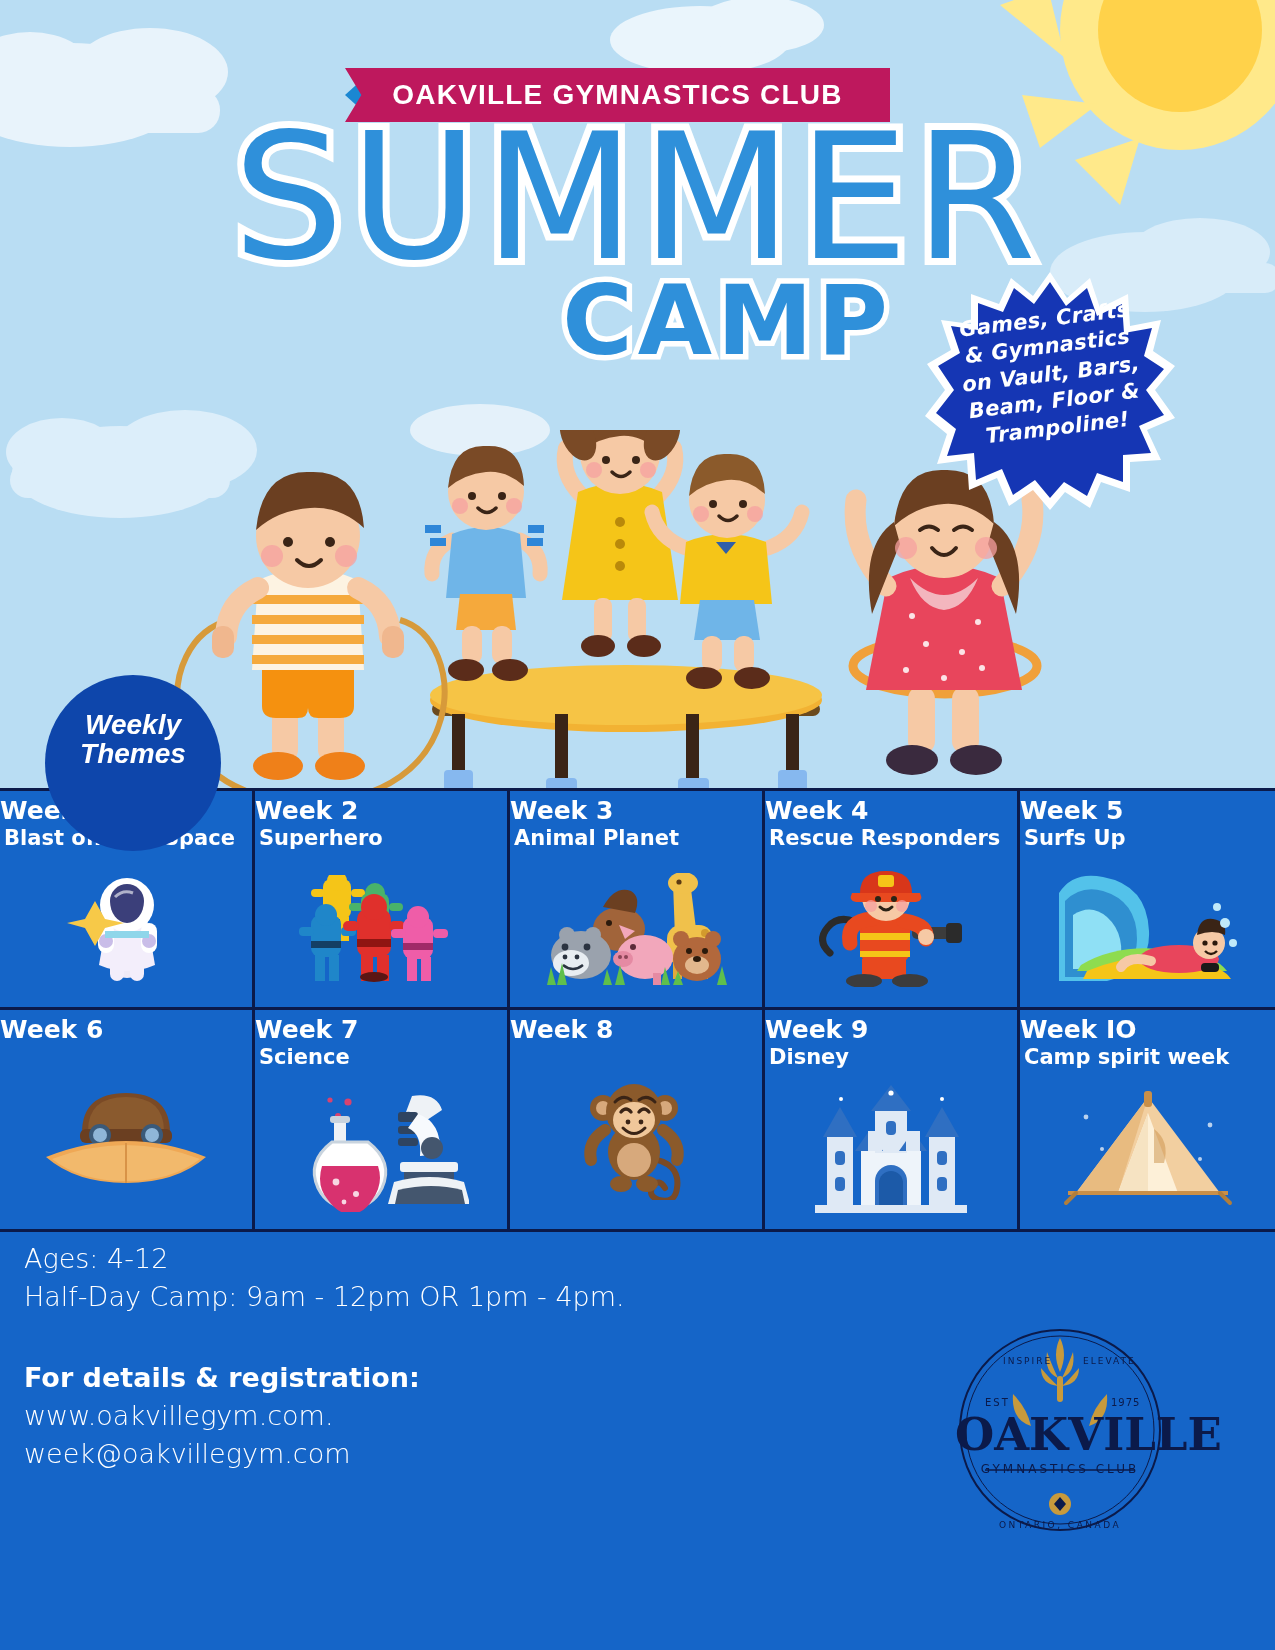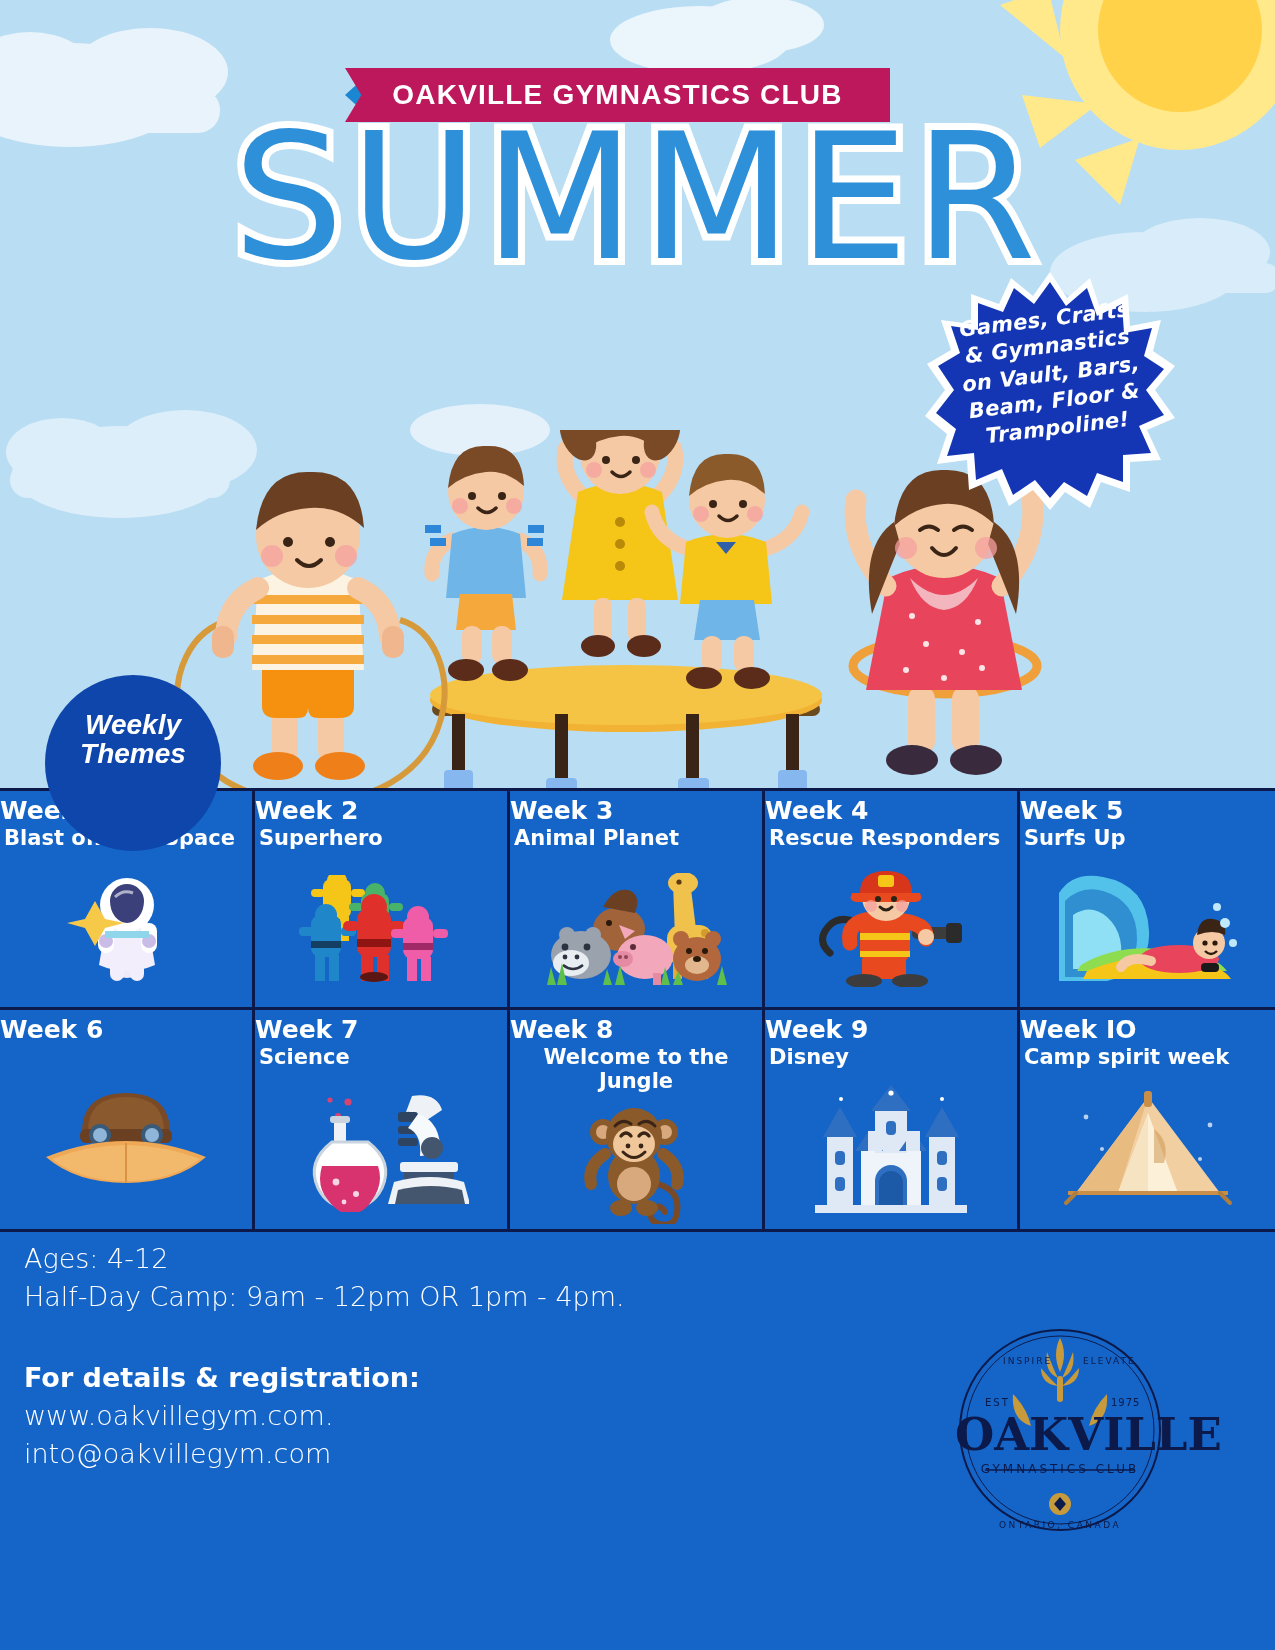--- a/index.html
+++ b/index.html
@@ -170,20 +170,21 @@
         <ellipse cx="480" cy="430" rx="70" ry="26"></ellipse>
       </g>
     </svg>
   </div>
 
   <div class="ribbon-tail-l"></div>
   <div class="ribbon">OAKVILLE GYMNASTICS CLUB</div>
 
   <div class="title-wrap">
     <div class="t-summer">SUMMER</div>
+    <div class="t-camp">CAMP</div>
   </div>
 
   <div class="burst">
     <svg width="250" height="240" viewBox="0 0 250 240">
       <polygon points="125,2 142,28 165,8 175,38 203,24 205,56 236,50 228,81 250,96 230,120 250,148 222,160 236,190 205,192 205,222 176,212 165,238 140,222 125,240 108,220 84,236 72,208 44,220 42,190 12,194 22,164 0,146 20,120 2,94 26,80 16,50 46,54 46,24 74,34 86,8 108,26" fill="#ffffff"></polygon>
       <polygon points="125,12 141,36 162,18 172,46 197,34 199,63 227,58 219,86 239,99 221,120 239,145 214,156 226,183 198,185 198,212 172,203 162,226 139,212 125,228 110,210 88,225 77,199 51,210 49,183 22,186 31,159 11,143 29,120 13,96 35,83 26,56 53,60 53,33 78,42 89,18 109,34" fill="#1536b4"></polygon>
     </svg>
     <div class="burst-text">Games, Crafts &amp; Gymnastics on Vault, Bars, Beam, Floor &amp; Trampoline!</div>
   </div>
 
@@ -591,21 +592,20 @@
              <rect x="110" y="86" width="50" height="8" fill="#3d5371"></rect>
              <path d="M100 96 q36 -10 70 0 l6 22 h-82 z" fill="#eef2f6"></path>
              <path d="M104 104 q34 -8 64 0 l3 14 h-70 z" fill="#44566e"></path>
             </g>
         </svg>
       </div>
     </div>
 
     <div class="cell">
       <div class="wk-title">Week 8</div>
-      <div class="wk-sub">Welcome to the Jungle</div>
       <div class="wk-icon">
         <svg width="118" height="126" viewBox="0 0 118 126">
           <path d="M70 84 q34 4 30 30 q-2 16 -18 12 q-12 -4 -6 -14 q6 -8 12 2" stroke="#7a4a26" stroke-width="6" fill="none" stroke-linecap="round"></path>
           <circle cx="26" cy="34" r="13" fill="#8b5a2b"></circle>
           <circle cx="26" cy="34" r="7" fill="#d7a97c"></circle>
           <circle cx="88" cy="34" r="13" fill="#8b5a2b"></circle>
           <circle cx="88" cy="34" r="7" fill="#d7a97c"></circle>
           <ellipse cx="57" cy="78" rx="26" ry="28" fill="#8b5a2b"></ellipse>
           <ellipse cx="57" cy="86" rx="17" ry="17" fill="#d7a97c"></ellipse>
           <path d="M28 56 q-18 12 -14 30" stroke="#8b5a2b" stroke-width="12" fill="none" stroke-linecap="round"></path>
@@ -681,21 +681,21 @@
         </svg>
       </div>
     </div>
   </div>
 
   <div class="info">
     <p>Ages: 4-12</p>
     <p>Half-Day Camp: 9am - 12pm OR 1pm - 4pm.</p>
     <p class="reg-head">For details &amp; registration:</p>
     <p>www.oakvillegym.com.</p>
-    <p>into@oakvillegym.com</p>
+    <p>week@oakvillegym.com</p>
   </div>
 
   <div class="logo">
     <svg width="210" height="220" viewBox="0 0 210 220">
       <circle cx="105" cy="110" r="100" fill="none" stroke="#0b1a4a" stroke-width="2"></circle>
       <circle cx="105" cy="110" r="94" fill="none" stroke="#0b1a4a" stroke-width="1"></circle>
 
       <g fill="#c79a3c">
         <path d="M105 18 q8 16 0 34 q-8 -18 0 -34 z"></path>
         <path d="M92 32 q6 16 11 26 q-14 -6 -11 -26 z"></path>

